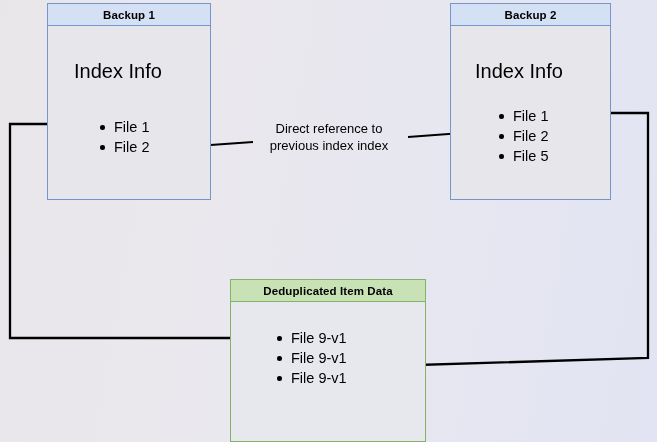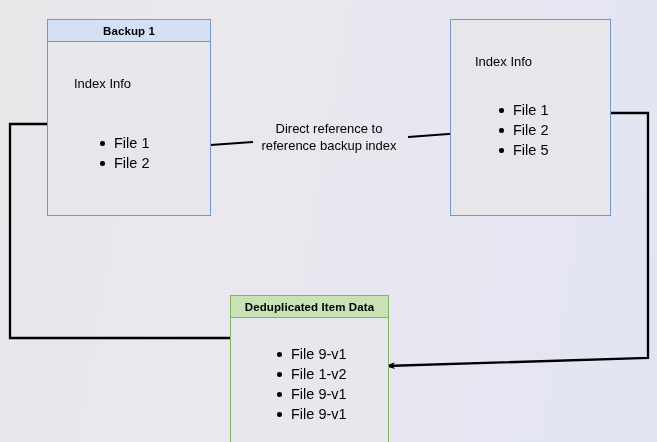--- a/index.html
+++ b/index.html
@@ -25,21 +25,20 @@
     top: 0;
     width: 657px;
     height: 442px;
     pointer-events: none;
   }
   .node {
     position: absolute;
     box-sizing: border-box;
     display: flex;
     flex-direction: column;
-    margin-top: 16px;
   }
   .node-blue {
     border: 1.6px solid #7396cd;
     background: #e7e6ea;
   }
   .node-green {
     border: 1.8px solid #82b366;
     background: #e7e7ee;
   }
   .node-header {
@@ -61,21 +60,21 @@
     background: #c8e2b6;
     border-bottom: 1.8px solid #82b366;
   }
   .node-body {
     position: relative;
     flex: 1;
     background: transparent;
   }
   .index-label {
     position: absolute;
-    font-size: 13px;
+    font-size: 20px;
     color: #000000;
     white-space: nowrap;
   }
   .file-list {
     position: absolute;
     margin: 0;
     padding: 0;
     list-style: none;
   }
   .file-list li {
@@ -139,38 +138,38 @@
     <div class="node-body">
       <div class="index-label" style="left:26px; top:34px;">Index Info</div>
       <ul class="file-list" style="left:50px; top:91px;">
         <li>File 1</li>
         <li>File 2</li>
       </ul>
     </div>
   </div>
 
   <div class="node node-blue" style="left:450px; top:3px; width:161px; height:197px;">
+    <div class="node-header header-blue">Backup 2</div>
     <div class="node-body">
       <div class="index-label" style="left:24px; top:34px;">Index Info</div>
       <ul class="file-list" style="left:46px; top:80px;">
         <li>File 1</li>
         <li>File 2</li>
         <li>File 5</li>
       </ul>
     </div>
   </div>
 
-  <div class="node node-green" style="left:230px; top:279px; width:159px; height:163px;text-align:center;">
+  <div class="node node-green" style="left:230px; top:279px; width:196px; height:163px;text-align:center;">
     <div class="node-header header-green">Deduplicated Item Data</div>
     <div class="node-body">
       <ul class="file-list" style="left:44px; top:26px;">
         <li>File 9-v1</li>
-        <li>File 1-v2</li>
         <li>File 9-v1</li>
         <li>File 9-v1</li>
       </ul>
     </div>
   </div>
 
   <div class="edge-label" style="left:245px; top:120px; width:168px;">Direct reference to
-reference backup index</div>
+previous index index</div>
 
 </div>
 
 </body></html>

